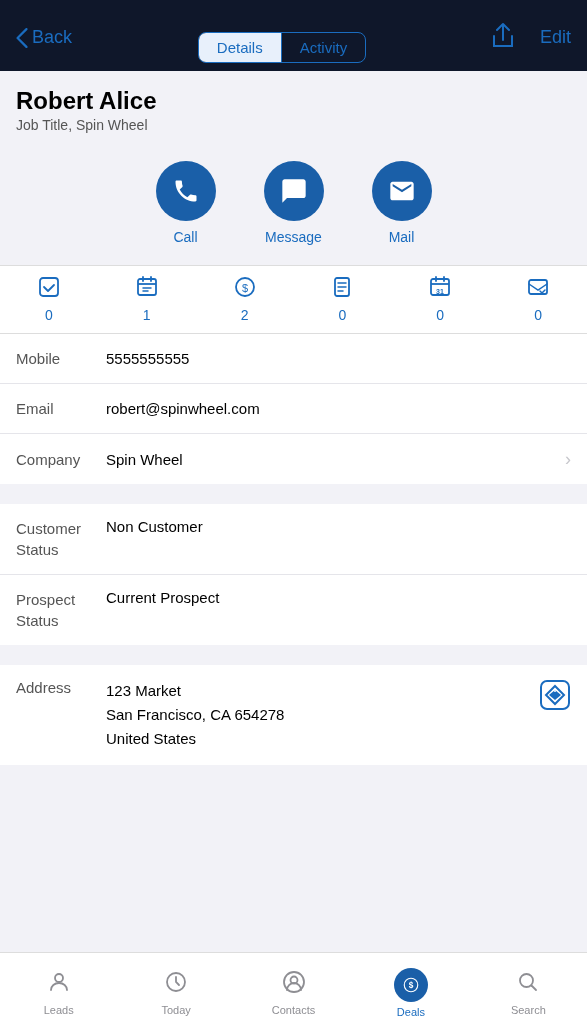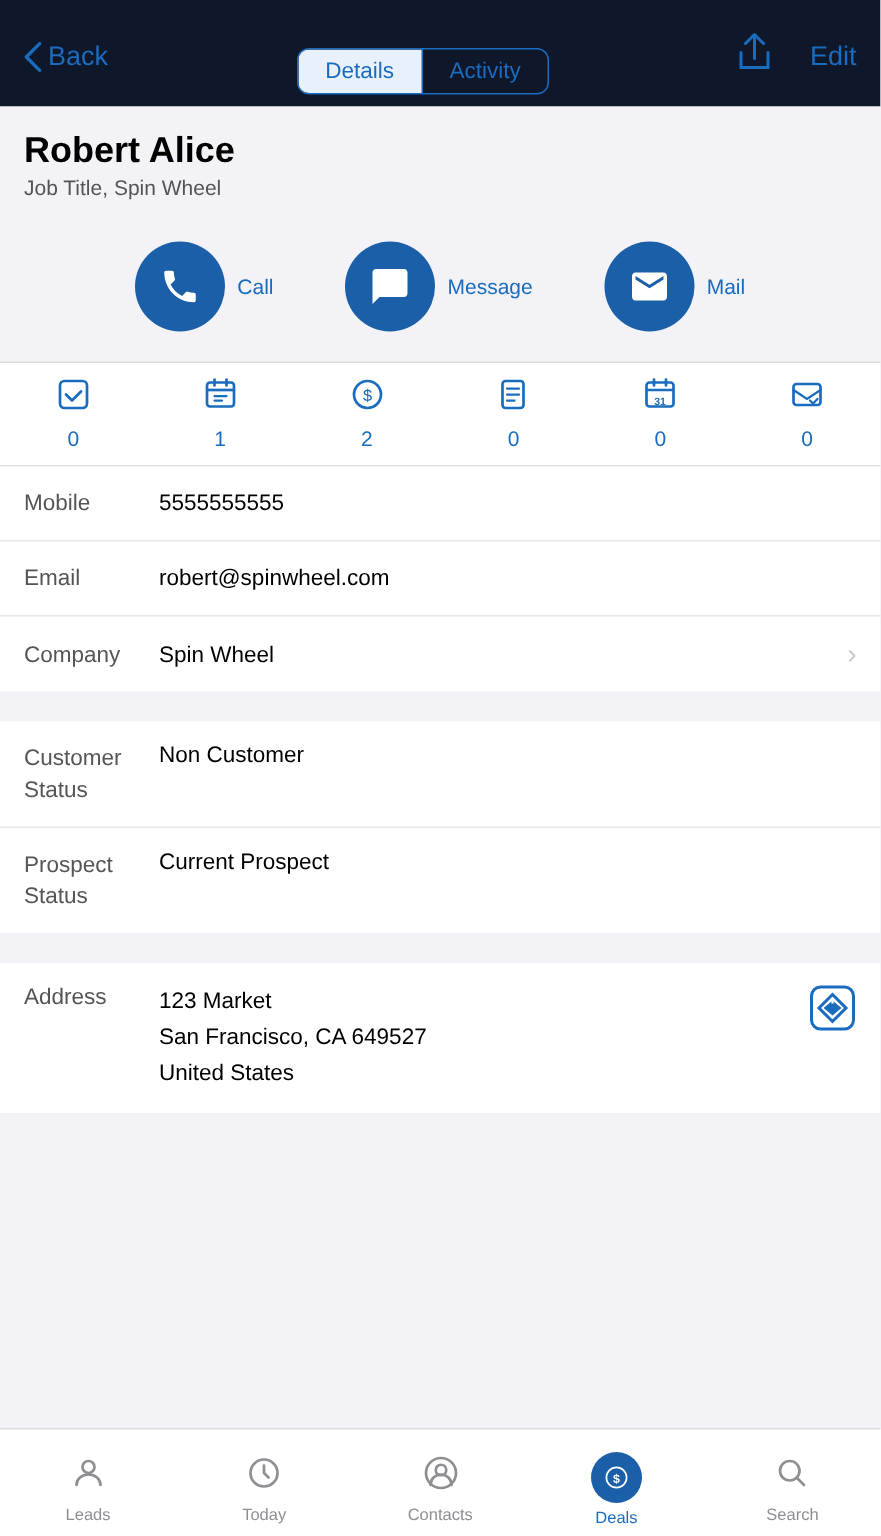--- a/index.html
+++ b/index.html
@@ -86,21 +86,21 @@
     
     .action-buttons {
       background: #f2f2f7;
       display: flex;
       justify-content: center;
       gap: 48px;
       padding: 20px 0 20px;
     }
     .action-btn {
       display: flex;
-      flex-direction: row;
+      flex-direction: column;
       align-items: center;
       gap: 8px;
     }
     .action-btn-circle {
       width: 60px;
       height: 60px;
       border-radius: 50%;
       background: #1a5fa8;
       display: flex;
       align-items: center;
@@ -415,21 +415,21 @@
   </div>
 </div>
 
 <div class="section-gap"></div>
 
 <div class="address-section">
   <div class="address-row">
     <span class="address-label">Address</span>
     <div class="address-value">
       <span>123 Market</span><br>
-      <span>San Francisco, CA 649527</span><br>
+      <span>San Francisco, CA 654278</span><br>
       <span>United States</span>
     </div>
     <span class="address-nav-icon">
       <svg width="32" height="32" viewBox="0 0 32 32" fill="none" xmlns="http://www.w3.org/2000/svg">
         <rect x="2" y="2" width="28" height="28" rx="6" stroke="#1a6cbf" stroke-width="2"></rect>
         <polygon points="16,7 25,16 16,25 7,16" stroke="#1a6cbf" stroke-width="2" fill="none"></polygon>
         <polygon points="16,11 22,16 16,21 10,16" fill="#1a6cbf"></polygon>
         <line x1="16" y1="13" x2="16" y2="10" stroke="white" stroke-width="1.5"></line>
       </svg>
     </span>

